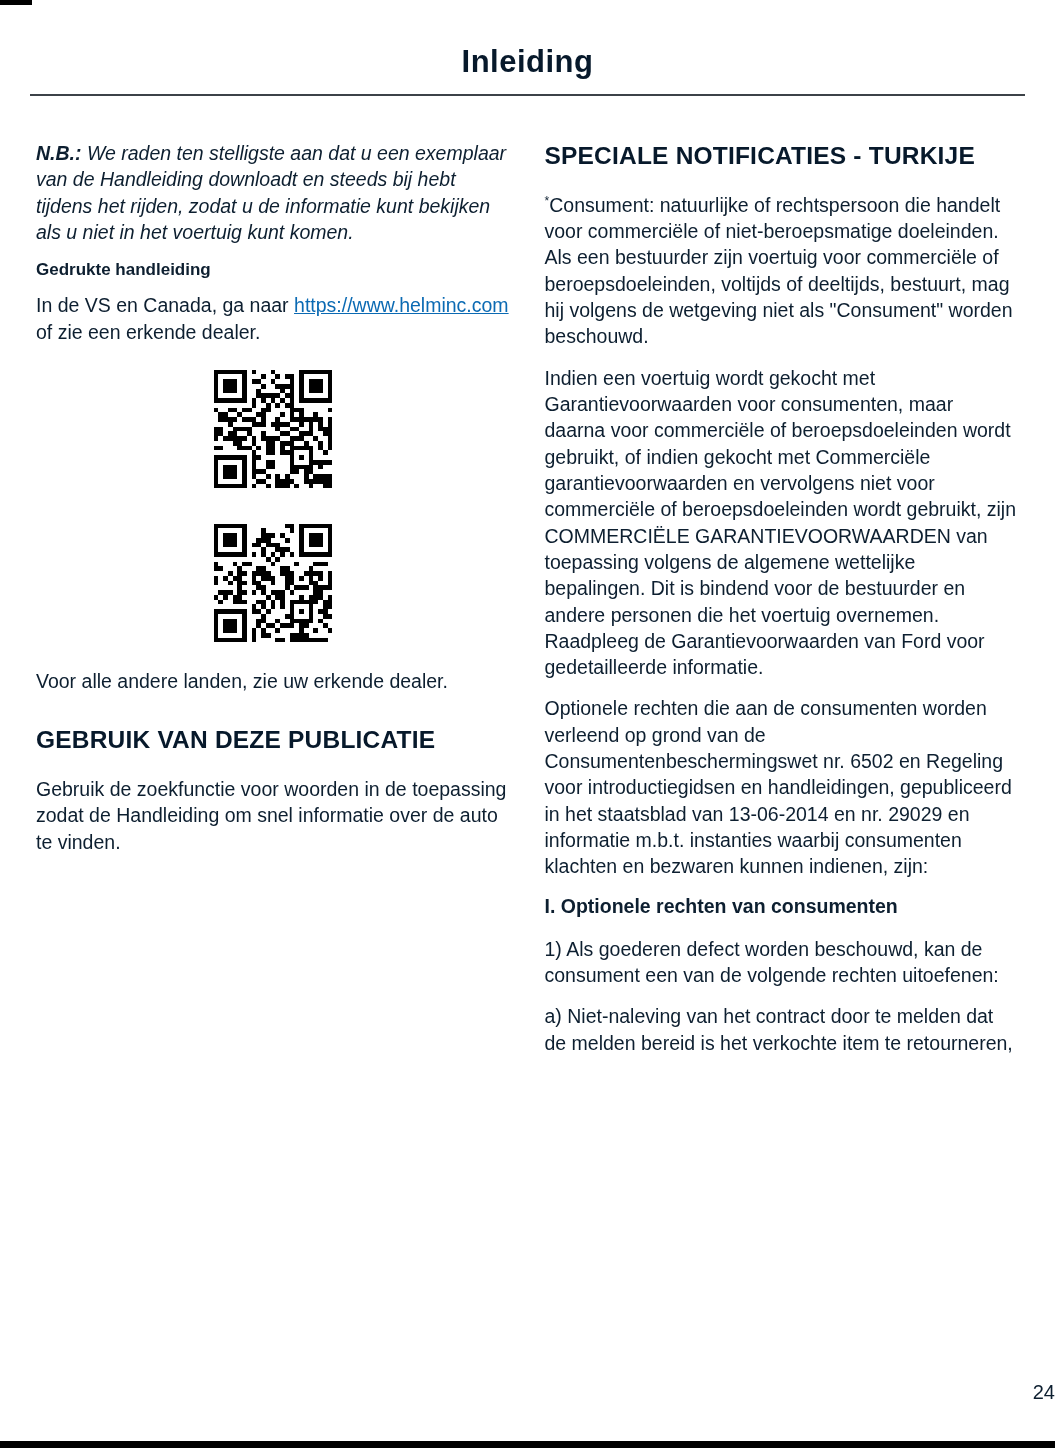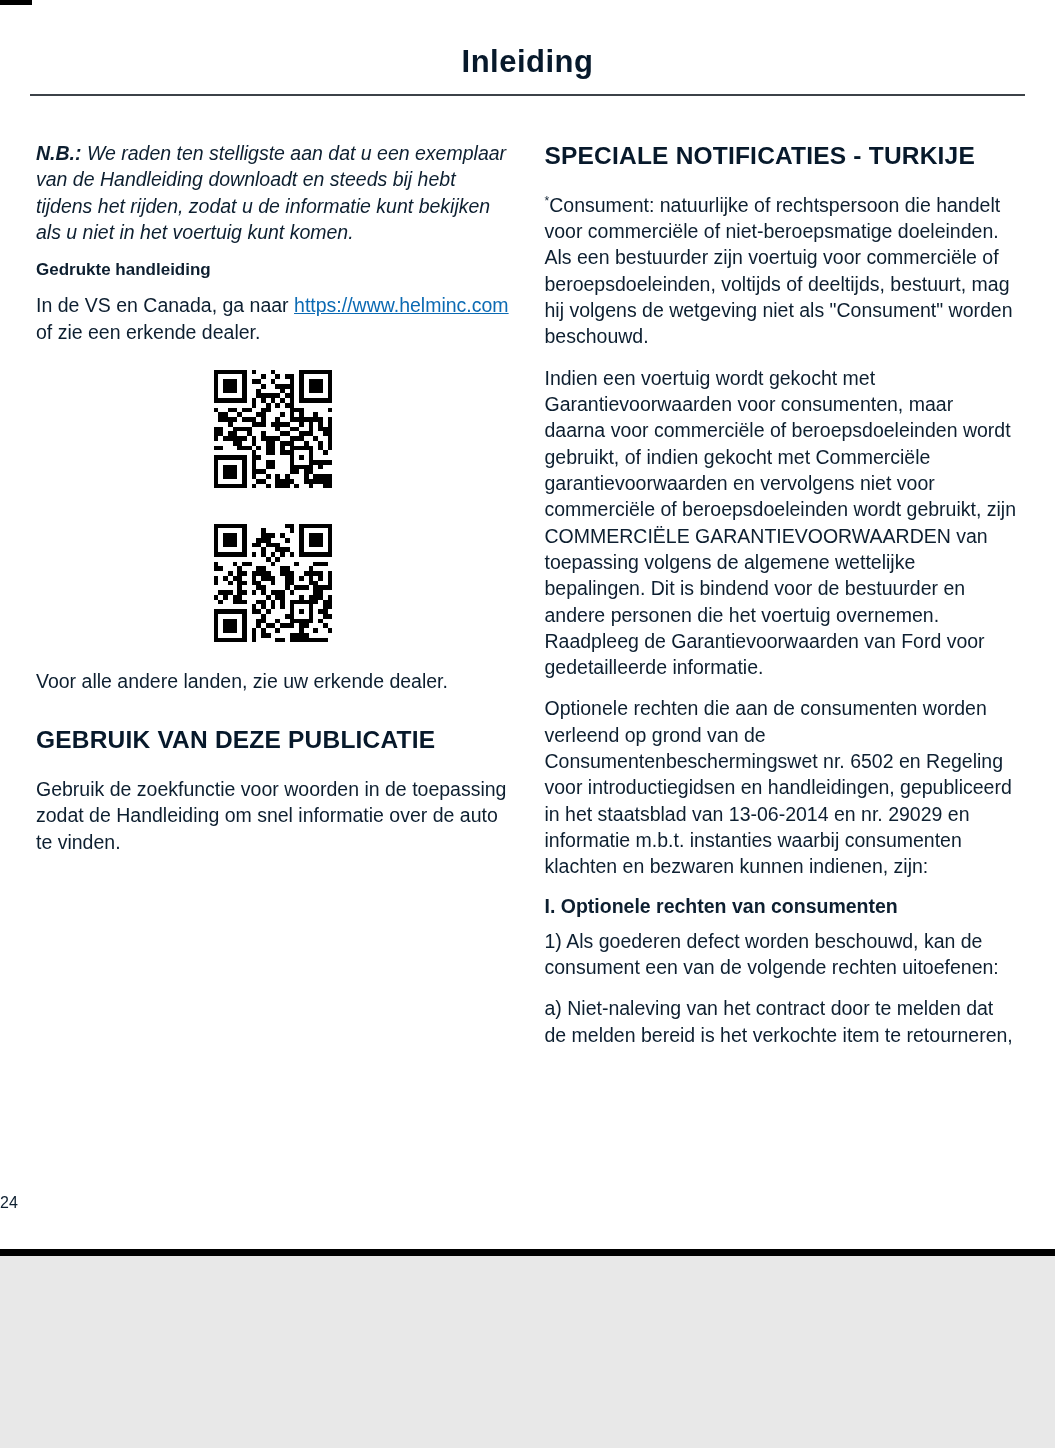--- a/index.html
+++ b/index.html
@@ -4,21 +4,21 @@
 <style>
   :root{
     --text:#0d1f30;
     --title:#07192b;
     --link:#0b6ab3;
   }
   *{box-sizing:border-box;}
   html,body{margin:0;padding:0;background:#e8e8e8;}
   .page{
     position:relative;
-    width:1055px;height:1256px;
+    width:1055px;height:1448px;
     margin:0 auto;
     background:#ffffff;
     color:var(--text);
     font-family:"Liberation Sans", sans-serif;
     padding:30px 36px 0 36px;
     overflow:hidden;
   }
   .top-mark{position:absolute;top:0;left:0;width:32px;height:5px;background:#000;}
   .bottom-bar{position:absolute;bottom:0;left:0;right:0;height:7px;background:#000;}
   h1.page-title{
@@ -35,31 +35,31 @@
   p{font-size:19.5px;line-height:1.35;margin:0 0 15px 0;}
   .note p{font-style:italic;}
   .note-label{font-weight:bold;}
   .h-small{font-size:17px;font-weight:bold;margin:6px 0 12px 0;}
   .h-caps{
     font-size:24.5px;font-weight:bold;color:var(--title);
     line-height:1.3;margin:30px 0 20px 0;letter-spacing:.2px;
   }
   .h-caps.first{margin-top:0;}
   .h-sub{font-size:22px;font-weight:bold;color:var(--title);margin:0 0 22px 0;}
-  .h-run{font-size:19.5px;font-weight:bold;margin:2px 0 10px 0;}
+  .h-run{font-size:19.5px;font-weight:bold;margin:2px 0 18px 0;}
   a.link{color:var(--link);text-decoration:underline;cursor:pointer;}
   sup{font-size:0.62em;line-height:0;}
   .qr{
     width:138px;height:138px;
     margin:6px auto 16px auto;
   }
   .qr svg{display:block;width:100%;height:100%;}
   .footer{
     position:absolute;left:0;right:0;bottom:44px;
-    text-align:left;font-size:16px;color:var(--text);
+    text-align:right;font-size:20px;color:var(--text);
   }
 </style>
 </head>
 <body>
 
 <div class="page">
   <div class="top-mark"></div>
 
   <h1 class="page-title">Inleiding</h1>
   <div class="title-rule"></div>

